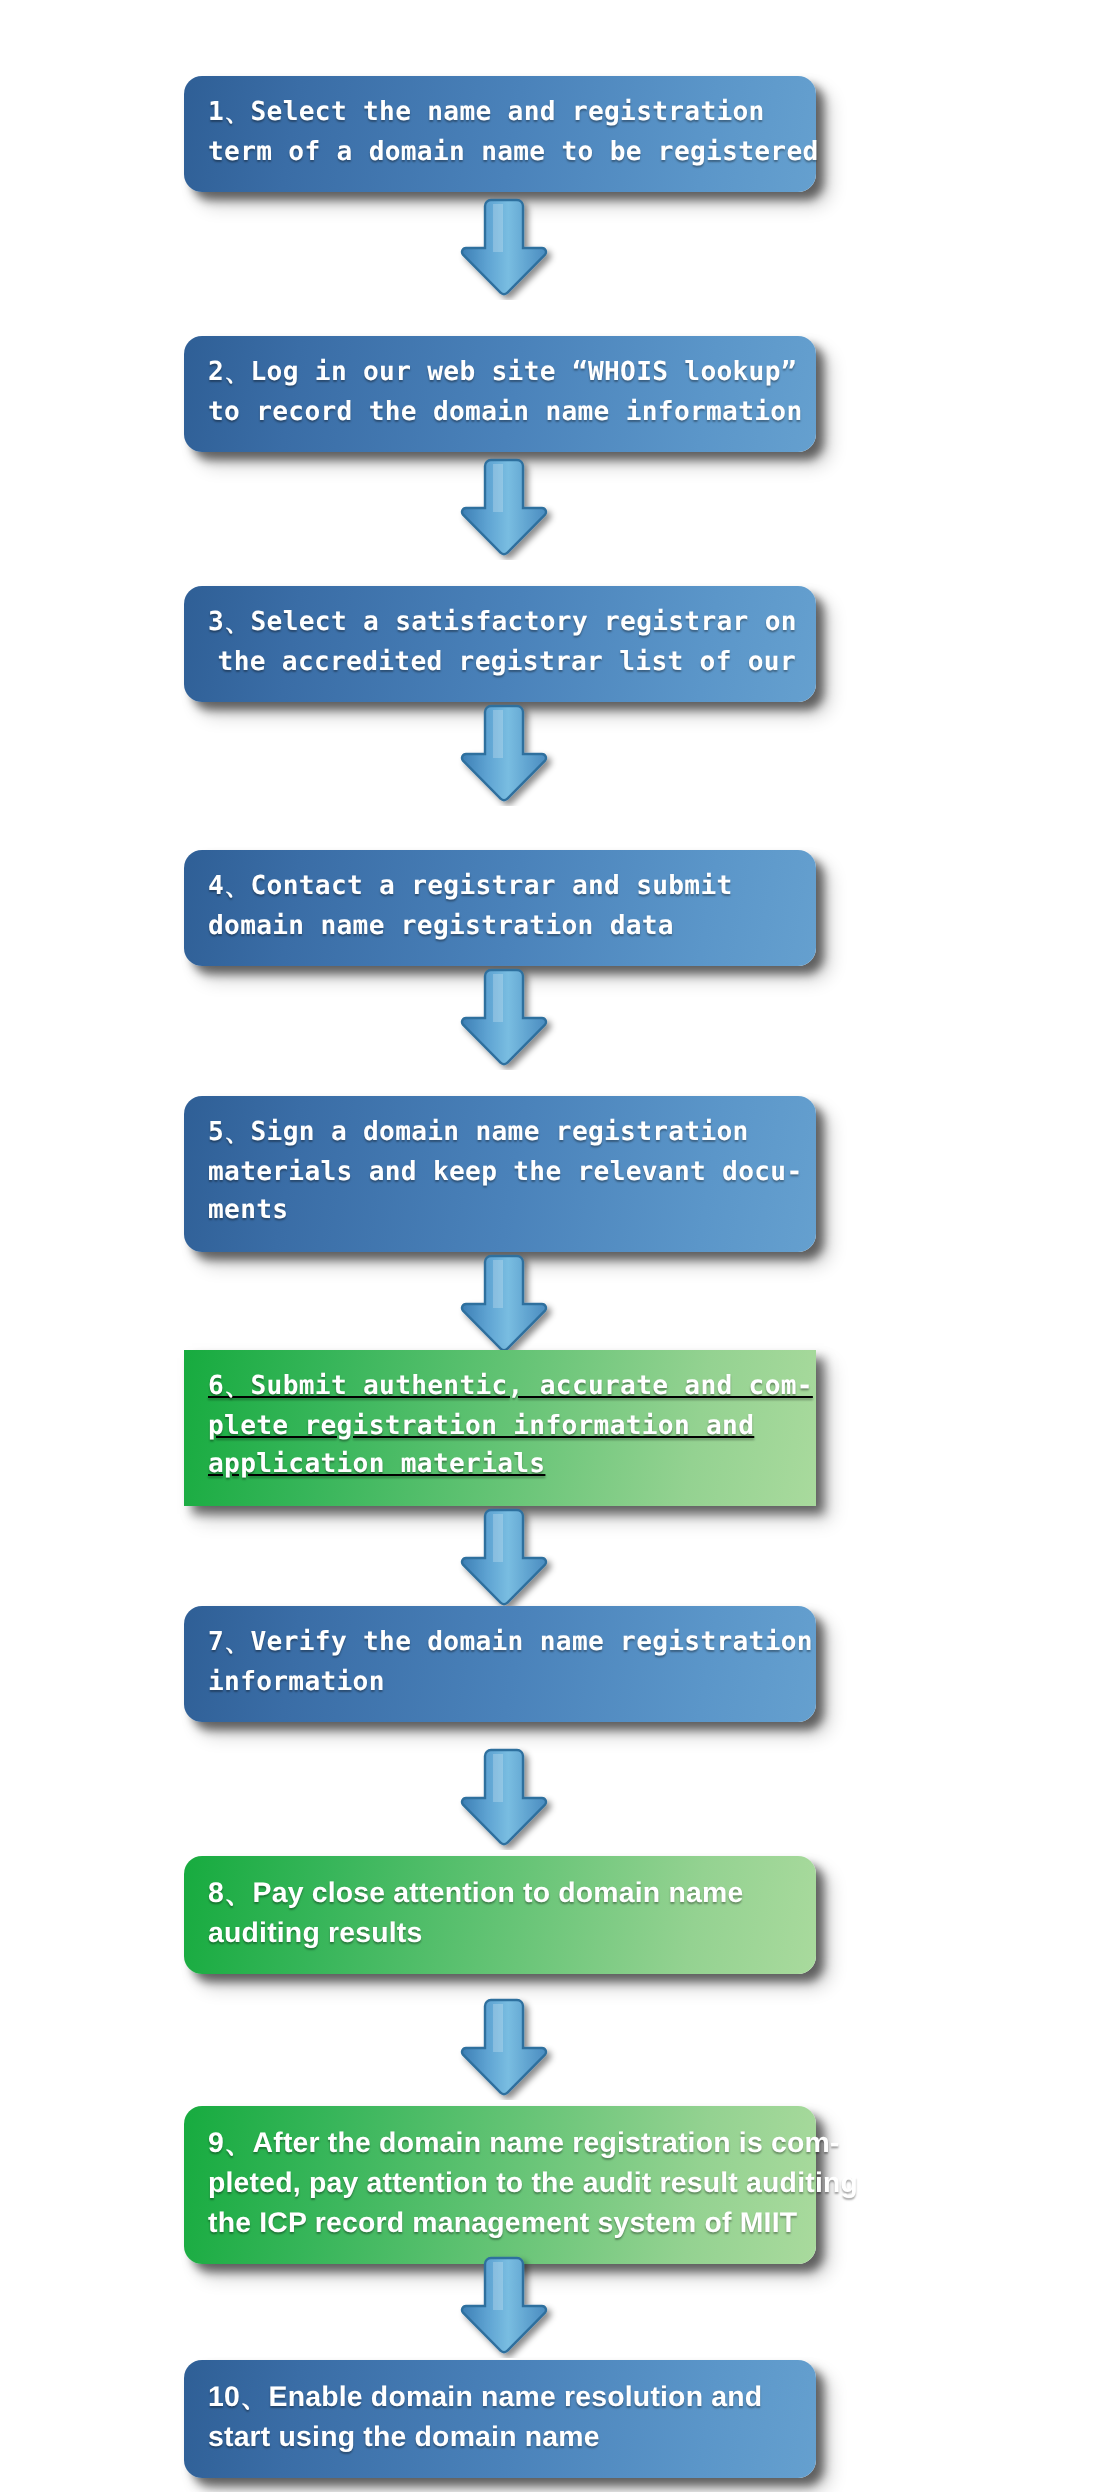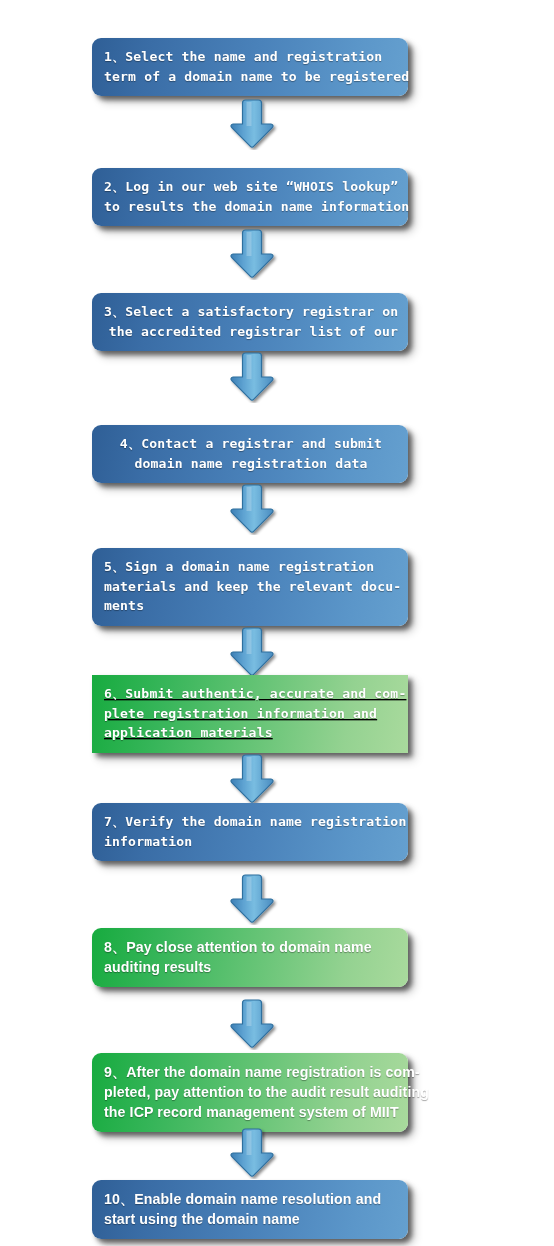--- a/index.html
+++ b/index.html
@@ -102,21 +102,21 @@
             <feDropShadow dx="2" dy="2" stdDeviation="1.6" flood-color="#000" flood-opacity="0.45"></feDropShadow>
           </filter>
         </defs>
         <path filter="url(#af0)" fill="url(#ag0)" stroke="#2f6f9e" stroke-width="1.2" d="M21.5 2 h13 a3 3 0 0 1 3 3 v21 h9.5 a2 2 0 0 1 1.5 3.3 L29.6 48.4 a2.2 2.2 0 0 1 -3.2 0 L7.5 29.3 A2 2 0 0 1 9 26 h9.5 V5 a3 3 0 0 1 3 -3 z"></path>
         <path fill="#ffffff" opacity="0.22" d="M22.5 4 h5 v24 h-5 z"></path>
       </svg>
     </div>
     <div class="step-wrap" style="top: 168px;">
       <div class="step-box blue mono" style="min-height: 52px;">
         <span class="step-line">2、Log in our web site “WHOIS lookup”</span>
-        <span class="step-line">to results the domain name information</span>
+        <span class="step-line">to record the domain name information</span>
       </div>
     </div>
     <div class="arrow" style="top: 228px;">
       <svg viewBox="0 0 56 52" xmlns="http://www.w3.org/2000/svg">
         <defs>
           <linearGradient id="ag1" x1="0" y1="0" x2="1" y2="0">
             <stop offset="0%" stop-color="#3d7fb5"></stop>
             <stop offset="30%" stop-color="#5ea3d2"></stop>
             <stop offset="55%" stop-color="#79bde1"></stop>
             <stop offset="100%" stop-color="#4a8cc0"></stop>
@@ -146,21 +146,21 @@
           </linearGradient>
           <filter id="af2" x="-40%" y="-40%" width="190%" height="190%">
             <feDropShadow dx="2" dy="2" stdDeviation="1.6" flood-color="#000" flood-opacity="0.45"></feDropShadow>
           </filter>
         </defs>
         <path filter="url(#af2)" fill="url(#ag2)" stroke="#2f6f9e" stroke-width="1.2" d="M21.5 2 h13 a3 3 0 0 1 3 3 v21 h9.5 a2 2 0 0 1 1.5 3.3 L29.6 48.4 a2.2 2.2 0 0 1 -3.2 0 L7.5 29.3 A2 2 0 0 1 9 26 h9.5 V5 a3 3 0 0 1 3 -3 z"></path>
         <path fill="#ffffff" opacity="0.22" d="M22.5 4 h5 v24 h-5 z"></path>
       </svg>
     </div>
     <div class="step-wrap" style="top: 425px;">
-      <div class="step-box blue mono" style="min-height: 50px; text-align: center;">
+      <div class="step-box blue mono" style="min-height: 50px;">
         <span class="step-line">4、Contact a registrar and submit</span>
         <span class="step-line">domain name registration data</span>
       </div>
     </div>
     <div class="arrow" style="top: 483px;">
       <svg viewBox="0 0 56 52" xmlns="http://www.w3.org/2000/svg">
         <defs>
           <linearGradient id="ag3" x1="0" y1="0" x2="1" y2="0">
             <stop offset="0%" stop-color="#3d7fb5"></stop>
             <stop offset="30%" stop-color="#5ea3d2"></stop>

